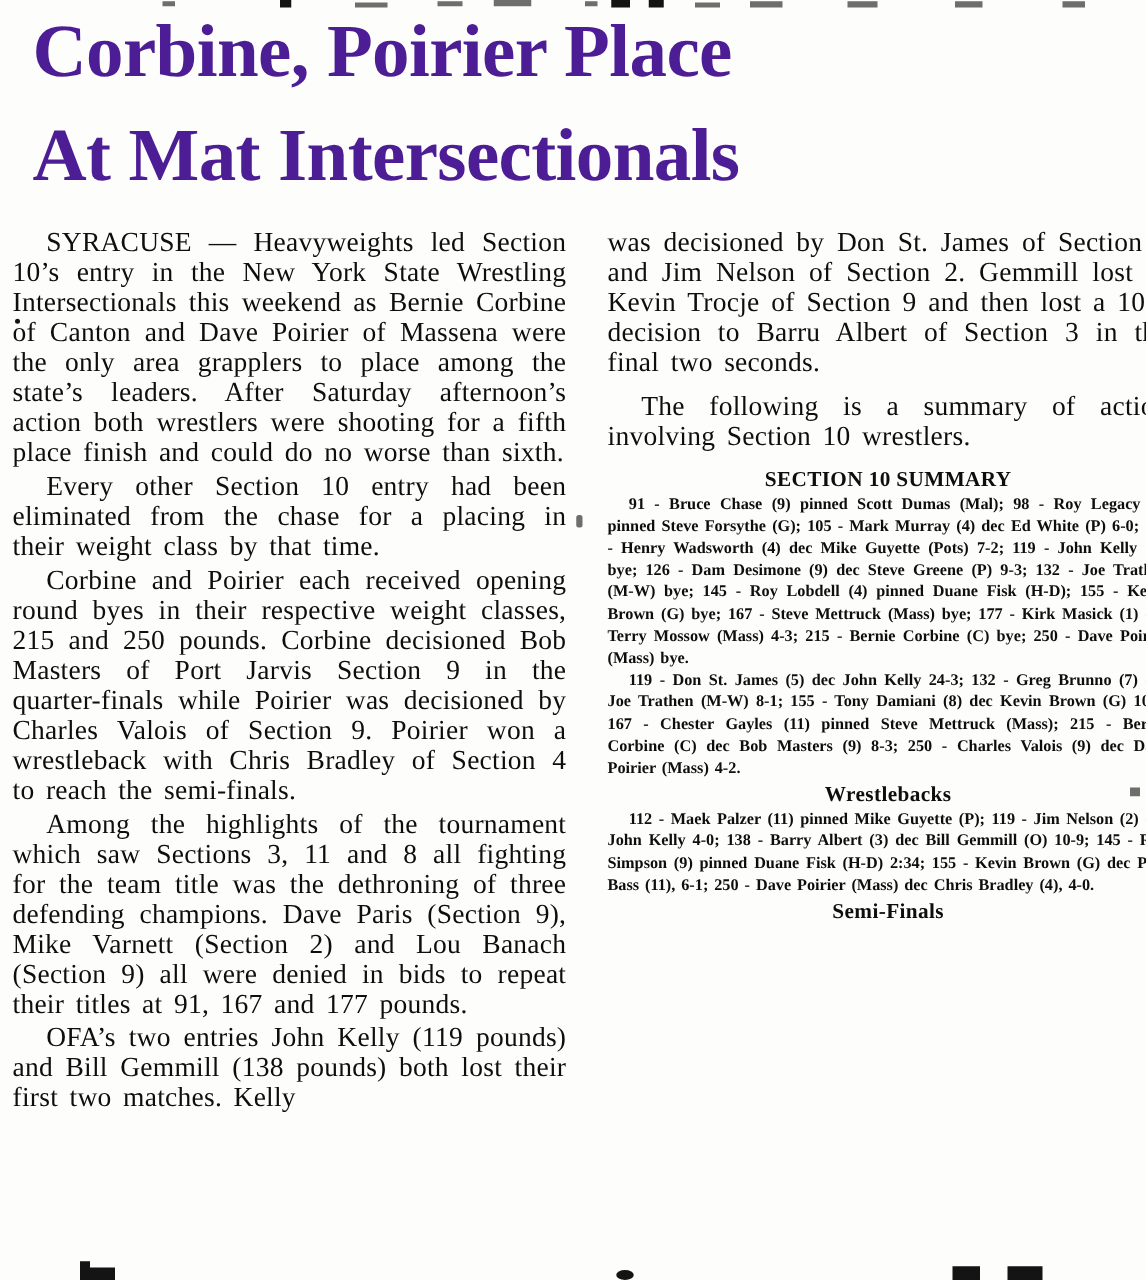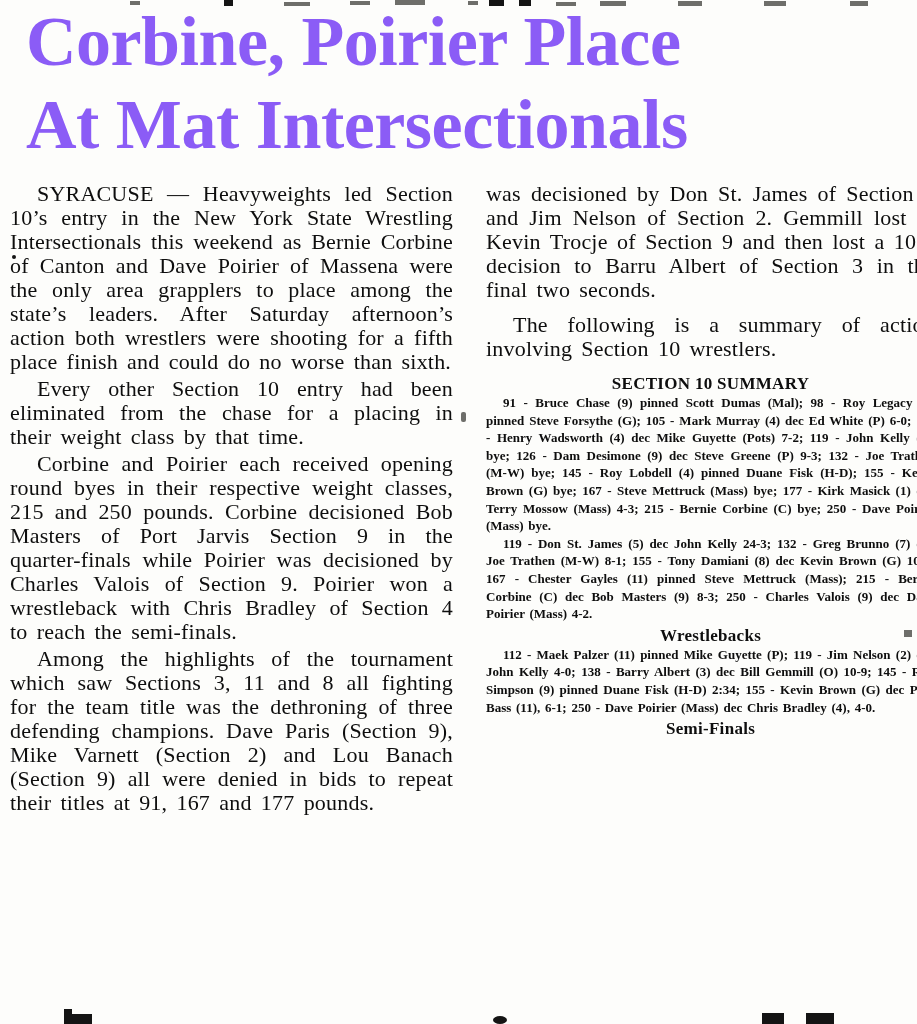--- a/index.html
+++ b/index.html
@@ -16,24 +16,24 @@
     color: #0e0e0e;
     font-family: "Liberation Serif", serif;
   }
   .headline {
     position: absolute;
     left: 26px;
     top: 0px;
     margin: 0;
     font-family: "Liberation Serif", serif;
     font-weight: 700;
-    font-size: 70px;
+    font-size: 60px;
     line-height: 83px;
     letter-spacing: -0.5px;
-    color: #8b5cf6;
+    color: #4c1d95;
   }
   .hl-line { display: block; white-space: nowrap; }
   .col {
     position: absolute;
     top: 182px;
   }
   .col-left  { left: 10px;  width: 443px; }
   .col-right { left: 486px; width: 449px; }
   p.body {
     margin: 0 0 3px 0;
@@ -91,20 +91,21 @@
   <h1 class="headline">
     <span class="hl-line">Corbine, Poirier Place</span>
     <span class="hl-line">At Mat Intersectionals</span>
   </h1>
 
   <div class="col col-left">
     <p class="body">SYRACUSE — Heavyweights led Section 10’s entry in the New York State Wrestling Intersectionals this weekend as Bernie Corbine of Canton and Dave Poirier of Massena were the only area grapplers to place among the state’s leaders. After Saturday afternoon’s action both wrestlers were shooting for a fifth place finish and could do no worse than sixth.</p>
     <p class="body">Every other Section 10 entry had been eliminated from the chase for a placing in their weight class by that time.</p>
     <p class="body">Corbine and Poirier each received opening round byes in their respective weight classes, 215 and 250 pounds. Corbine decisioned Bob Masters of Port Jarvis Section 9 in the quarter-finals while Poirier was decisioned by Charles Valois of Section 9. Poirier won a wrestleback with Chris Bradley of Section 4 to reach the semi-finals.</p>
     <p class="body">Among the highlights of the tournament which saw Sections 3, 11 and 8 all fighting for the team title was the dethroning of three defending champions. Dave Paris (Section 9), Mike Varnett (Section 2) and Lou Banach (Section 9) all were denied in bids to repeat their titles at 91, 167 and 177 pounds.</p>
+    <p class="body">OFA’s two entries John Kelly (119 pounds) and Bill Gemmill (138 pounds) both lost their first two matches. Kelly</p>
   </div>
 
   <div class="col col-right">
     <p class="body no-indent">was decisioned by Don St. James of Section 5 and Jim Nelson of Section 2. Gemmill lost to Kevin Trocje of Section 9 and then lost a 10-9 decision to Barru Albert of Section 3 in the final two seconds.</p>
     <p class="body spaced">The following is a summary of action involving Section 10 wrestlers.</p>
 
     <div class="summary">
       <div class="summary-title">SECTION 10 SUMMARY</div>
 
       <p class="round-text">91 - Bruce Chase (9) pinned Scott Dumas (Mal); 98 - Roy Legacy (5) pinned Steve Forsythe (G); 105 - Mark Murray (4) dec Ed White (P) 6-0; 112 - Henry Wadsworth (4) dec Mike Guyette (Pots) 7-2; 119 - John Kelly (O) bye; 126 - Dam Desimone (9) dec Steve Greene (P) 9-3; 132 - Joe Trathen (M-W) bye; 145 - Roy Lobdell (4) pinned Duane Fisk (H-D); 155 - Kevin Brown (G) bye; 167 - Steve Mettruck (Mass) bye; 177 - Kirk Masick (1) dec Terry Mossow (Mass) 4-3; 215 - Bernie Corbine (C) bye; 250 - Dave Poirier (Mass) bye.</p>

